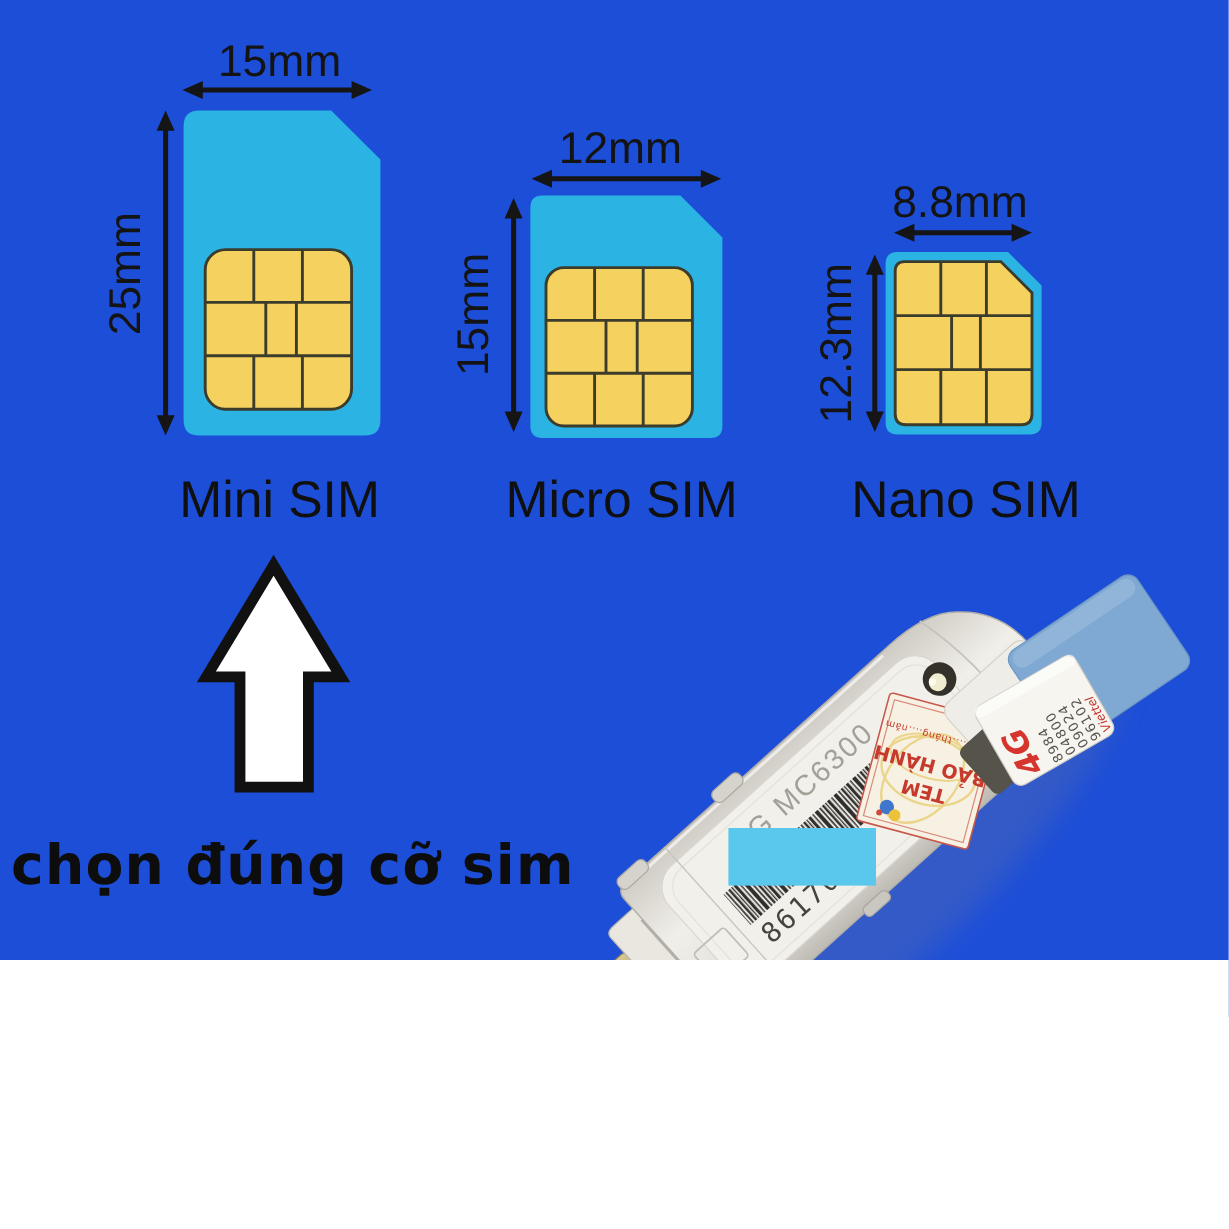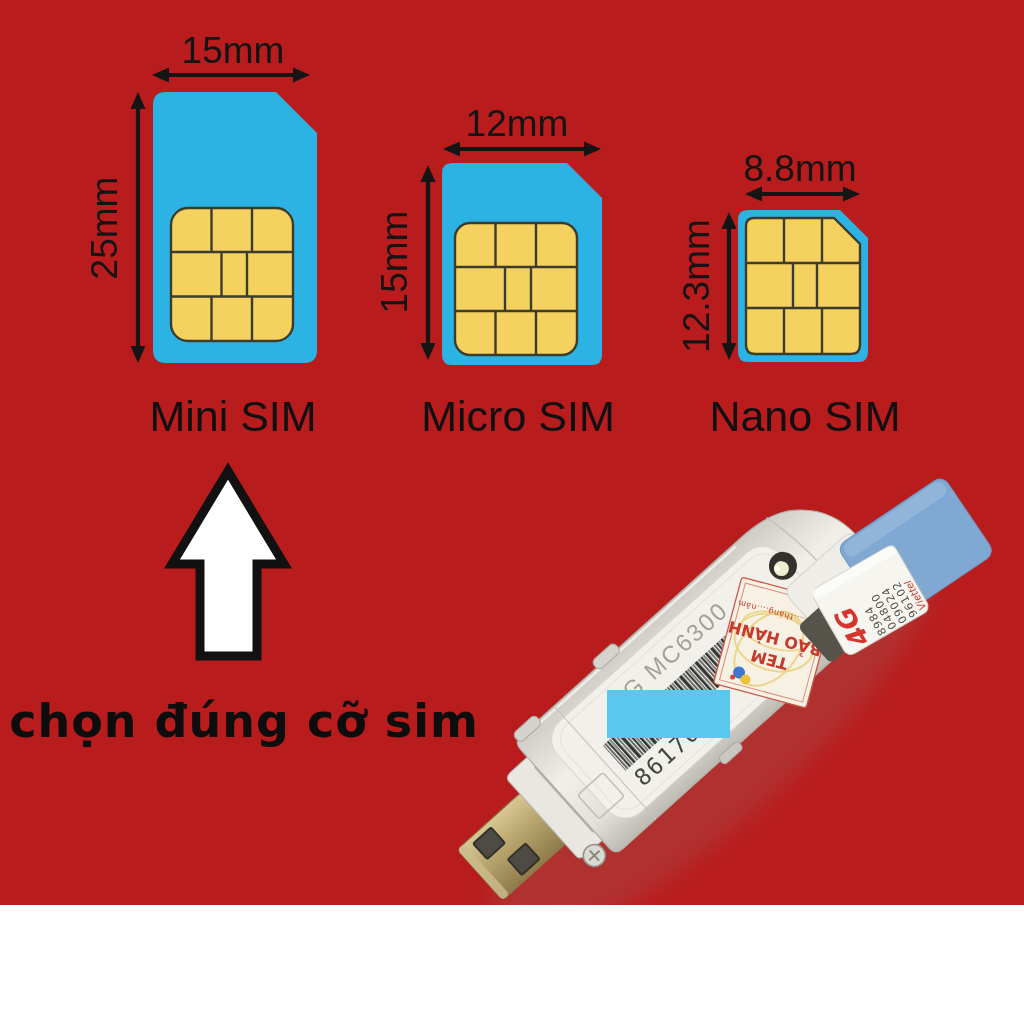--- a/index.html
+++ b/index.html
@@ -1,16 +1,16 @@
 <!DOCTYPE html>
 <html><head>
 <meta charset="utf-8">
 <style>
   html,body{margin:0;padding:0;background:#ffffff;}
-  .canvas{position:relative;width:1024px;height:905px;background:#b91c1c;overflow:hidden;text-align:center;}
+  .canvas{position:relative;width:1024px;height:800px;background:#1d4ed8;overflow:hidden;text-align:center;}
   svg{position:absolute;left:0;top:0;}
   .dim-text{font-family:"Liberation Sans",sans-serif;font-size:37px;fill:#141414;text-anchor:middle;}
   .sim-name{font-family:"Liberation Sans",sans-serif;font-size:43px;fill:#101010;text-anchor:middle;}
   .caption-text{font-family:"DejaVu Sans",sans-serif;font-weight:bold;font-size:46px;fill:#0d0d0d;text-anchor:middle;letter-spacing:1px;}
   .model-text{font-family:"Liberation Sans",sans-serif;font-size:24px;fill:#a3a097;letter-spacing:2px;}
   .serial-text{font-family:"DejaVu Sans Mono",monospace;font-size:23px;fill:#45453f;letter-spacing:2px;}
   .sticker-main{font-family:"DejaVu Sans",sans-serif;font-weight:bold;font-size:16px;fill:#c63a2e;text-anchor:middle;}
   .sticker-sub{font-family:"DejaVu Sans",sans-serif;font-size:8px;fill:#c63a2e;text-anchor:middle;letter-spacing:0.5px;}
   .sim4g{font-family:"DejaVu Sans",sans-serif;font-weight:bold;font-style:italic;font-size:27px;fill:#d5352c;}
   .sim-icc{font-family:"DejaVu Sans",sans-serif;font-size:11px;fill:#55534c;letter-spacing:1px;}

